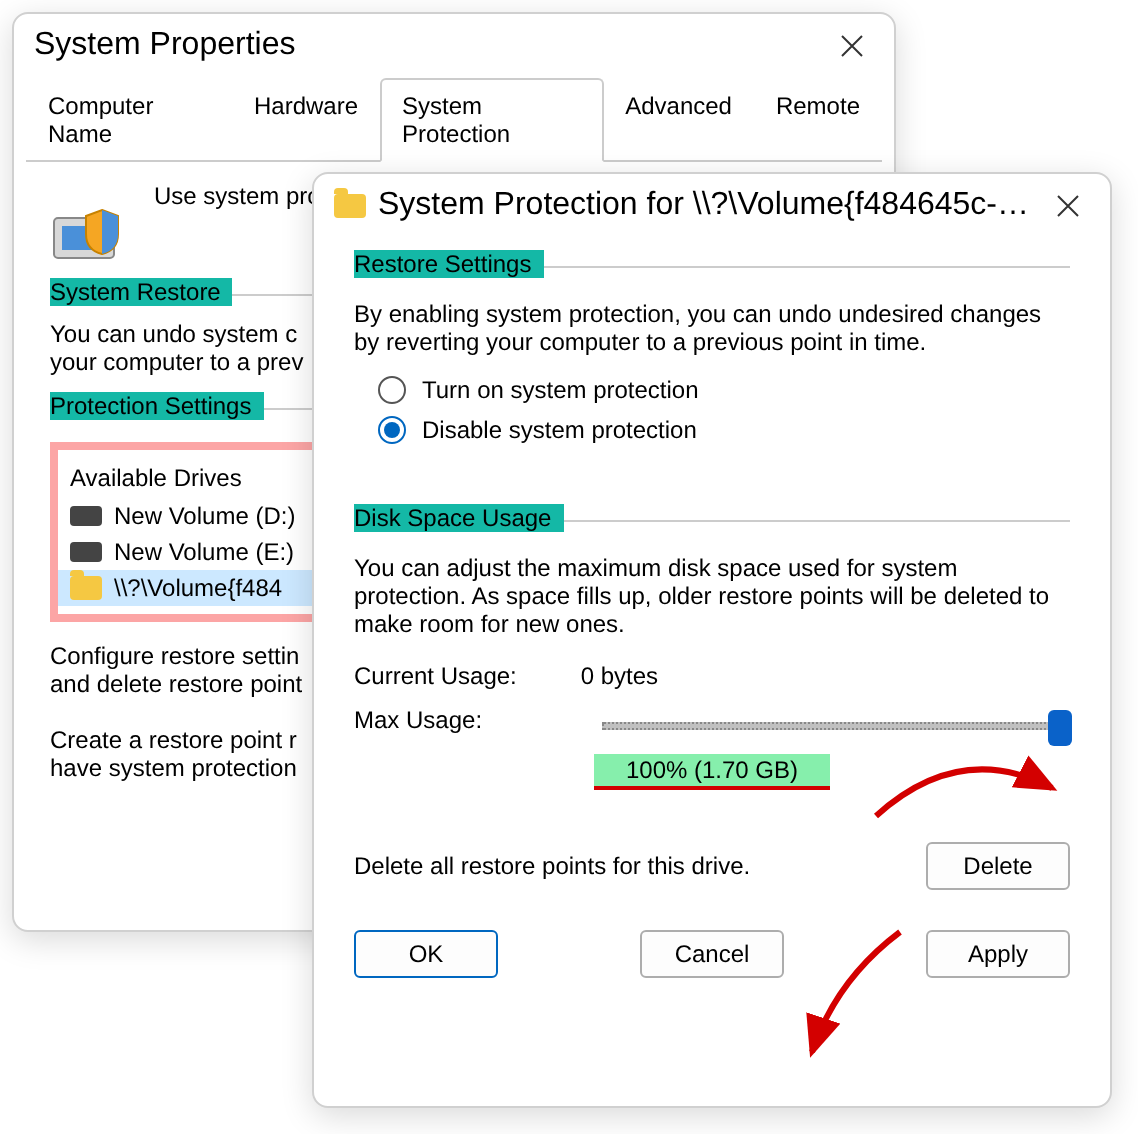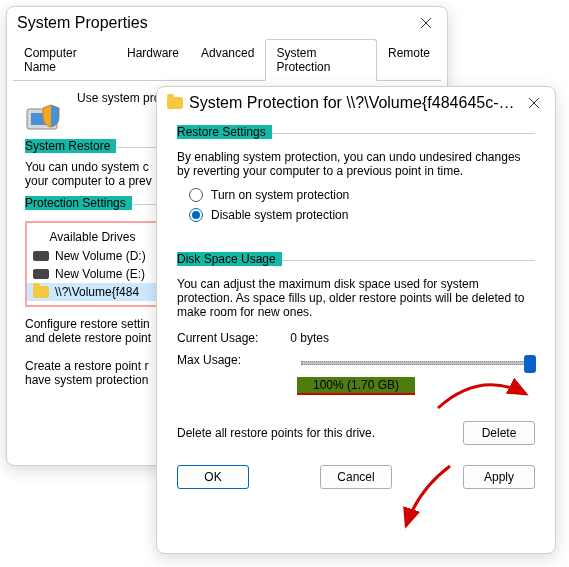--- a/index.html
+++ b/index.html
@@ -63,24 +63,23 @@
   }
   .fieldset .legend {
     position: absolute;
     top: -9px;
     left: 0;
     background: #14b8a6;
     padding-right: 6px;
     font-size: 12px;
   }
   .drive-list {
-    border: 2px solid #fca5a5;
+    border: 4px solid #fca5a5;
     padding: 4px 0;
     margin-top: 4px;
-    text-align: center;
   }
   .drive-row {
     display: flex; align-items: center; gap: 6px;
     padding: 2px 6px;
   }
   .drive-row.sel { background: #cce8ff; }
   .col-head { font-weight: normal; padding: 3px 6px; }
   .disk-ico { width: 16px; height: 10px; background: #444; border-radius: 2px; }
   .folder-ico { width: 16px; height: 12px; background: #f5c842; border-radius: 2px; position: relative; }
   .folder-ico::before { content:""; position:absolute; top:-3px; left:0; width:7px; height:3px; background:#f5c842; border-radius:2px 2px 0 0; }
@@ -99,21 +98,21 @@
   .lbl-col { display:inline-block; width: 110px; }
   .slider-track {
     position: relative; height: 4px; background: #c0c0c0; border:1px dotted #888;
     margin-top: 6px;
   }
   .slider-thumb {
     position: absolute; right: -2px; top: -7px; width: 12px; height: 18px;
     background: #0a62c9; border-radius: 3px;
   }
   .hl {
-    background: #4d7c0f; display:inline-block; padding: 1px 16px;
+    background: #86efac; display:inline-block; padding: 1px 16px;
     border-bottom: 2px solid #d30000;
   }
   .btn {
     min-width: 72px; height: 24px; border: 1px solid #adadad; background: #fdfdfd;
     font-size: 12px; border-radius: 3px; cursor: pointer; padding: 0 10px;
   }
   .btn.default { border-color: #0067c0; }
   .btn-row { display: flex; gap: 8px; justify-content: space-between; margin-top: 14px; }
   .arrow { position:absolute; pointer-events:none; }
 </style>
@@ -125,22 +124,22 @@
     <span class="title">System Properties</span>
     <div class="close-btn">
       <svg width="12" height="12" viewBox="0 0 12 12">
           <path d="M1 1 L11 11 M11 1 L1 11" stroke="#333" stroke-width="1"></path>
         </svg>
     </div>
   </div>
   <div class="tabs">
     <div class="tab">Computer Name</div>
     <div class="tab">Hardware</div>
+    <div class="tab active">System Protection</div>
     <div class="tab">Advanced</div>
-    <div class="tab active">System Protection</div>
     <div class="tab">Remote</div>
   </div>
   <div class="body">
     <div class="intro">
       <div class="shield-ico">
         <svg width="42" height="42" viewBox="0 0 42 42">
           <rect x="2" y="18" width="30" height="20" rx="2" fill="#d8d8d8" stroke="#888"></rect>
           <rect x="6" y="22" width="22" height="12" fill="#4a90d9"></rect>
           <path d="M26 14 L34 17 L34 26 Q34 34 26 36 Q18 34 18 26 L18 17 Z" fill="#f5a623" stroke="#c78200"></path>
           <path d="M26 14 L34 17 L34 26 Q34 34 26 36 Z" fill="#4a90d9"></path>

